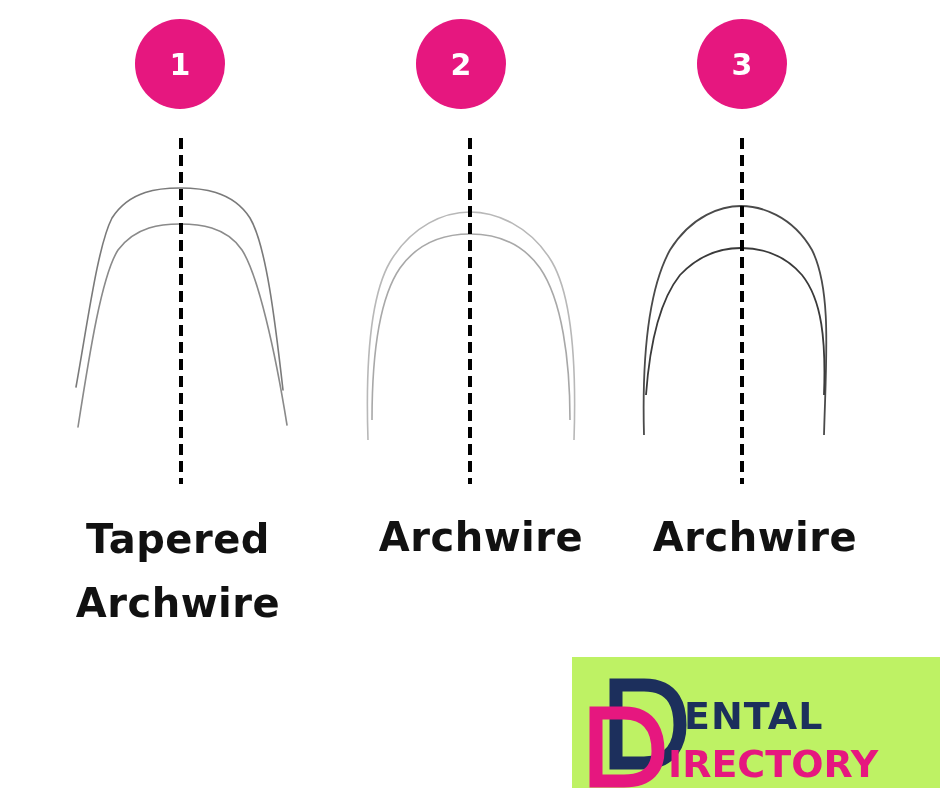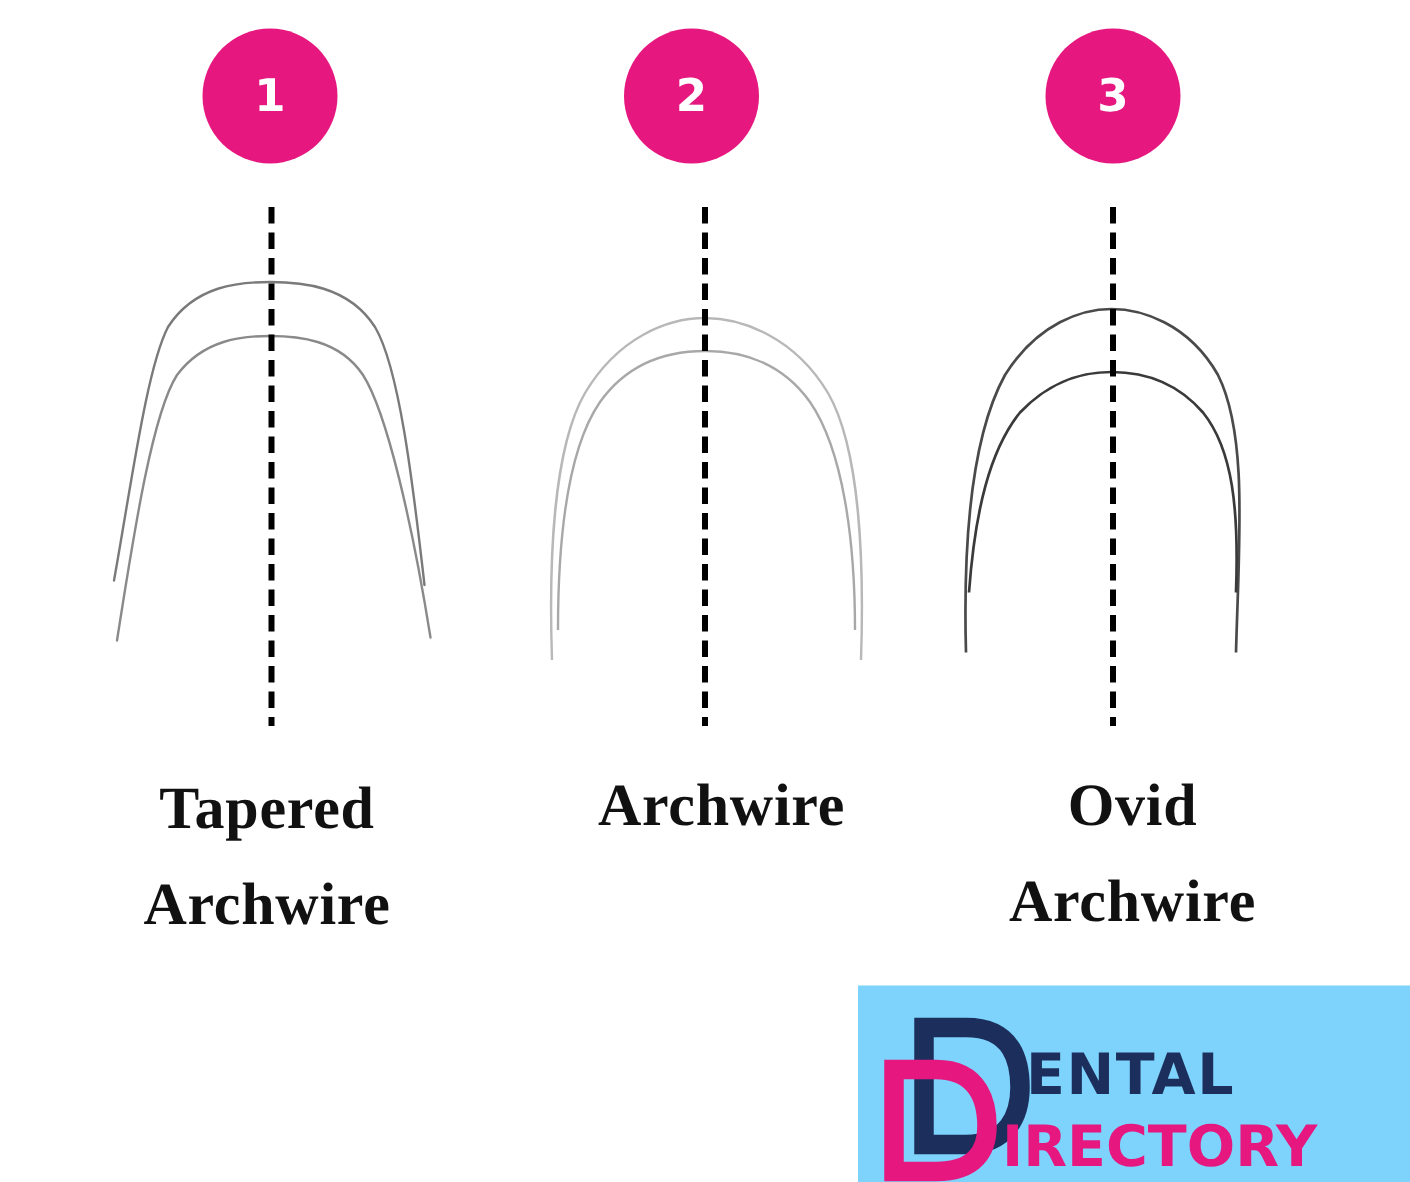--- a/index.html
+++ b/index.html
@@ -1,21 +1,21 @@
 <!DOCTYPE html>
 <html><head>
 <meta charset="utf-8">
 <style>
   html,body{margin:0;padding:0;background:#ffffff;}
   body{width:940px;height:788px;position:relative;overflow:hidden;font-family:"DejaVu Sans","Liberation Sans",sans-serif;}
   .badge{position:absolute;width:90px;height:90px;border-radius:50%;display:flex;align-items:center;justify-content:center;color:#fff;font-weight:bold;font-size:30px;}
   .wires{position:absolute;left:0;top:0;}
-  .label{position:absolute;text-align:center;font-weight:bold;font-size:40px;line-height:64px;color:#111;width:300px;letter-spacing:0.5px;font-family:Liberation Serif, serif;}
+  .label{position:absolute;text-align:center;font-weight:bold;font-size:40px;line-height:64px;color:#111;width:300px;letter-spacing:0.5px;}
   .label span{display:block;}
-  .logo{position:absolute;left:572px;top:657px;width:368px;height:131px;background:#7dd3fc;}
+  .logo{position:absolute;left:572px;top:657px;width:368px;height:131px;background:#bef264;}
   .logo svg{position:absolute;left:0;top:0;}
 </style>
 </head>
 <body>
 
 <div class="badge" style="left:135px;top:19px;background:#e6177f;">
     <span>1</span>
   </div>
 <div class="badge" style="left:416px;top:19px;background:#e6177f;">
     <span>2</span>
@@ -46,21 +46,20 @@
 </svg>
 
 <div class="label" style="left:28px;top:507px;">
   <span>Tapered</span>
   <span>Archwire</span>
 </div>
 <div class="label" style="left:331px;top:505px;">
   <span>Archwire</span>
 </div>
 <div class="label" style="left:605px;top:505px;">
-  <span>Ovid</span>
   <span>Archwire</span>
 </div>
 
 <div class="logo">
   <svg width="368" height="131" viewBox="0 0 368 131">
 
     <path d="M44,28 L72,28 C104,28 108,52 108,68 C108,86 100,106 72,106 L44,106 Z" fill="none" stroke="#1c2f5c" stroke-width="13"></path>
 
     <path d="M24,56 L52,56 C82,56 86,80 86,94 C86,110 78,124 52,124 L24,124 Z" fill="none" stroke="#e6177f" stroke-width="13"></path>
     <text x="112" y="72" font-family="DejaVu Sans, sans-serif" font-weight="bold" font-size="38" fill="#1c2f5c" letter-spacing="1">ENTAL</text>

